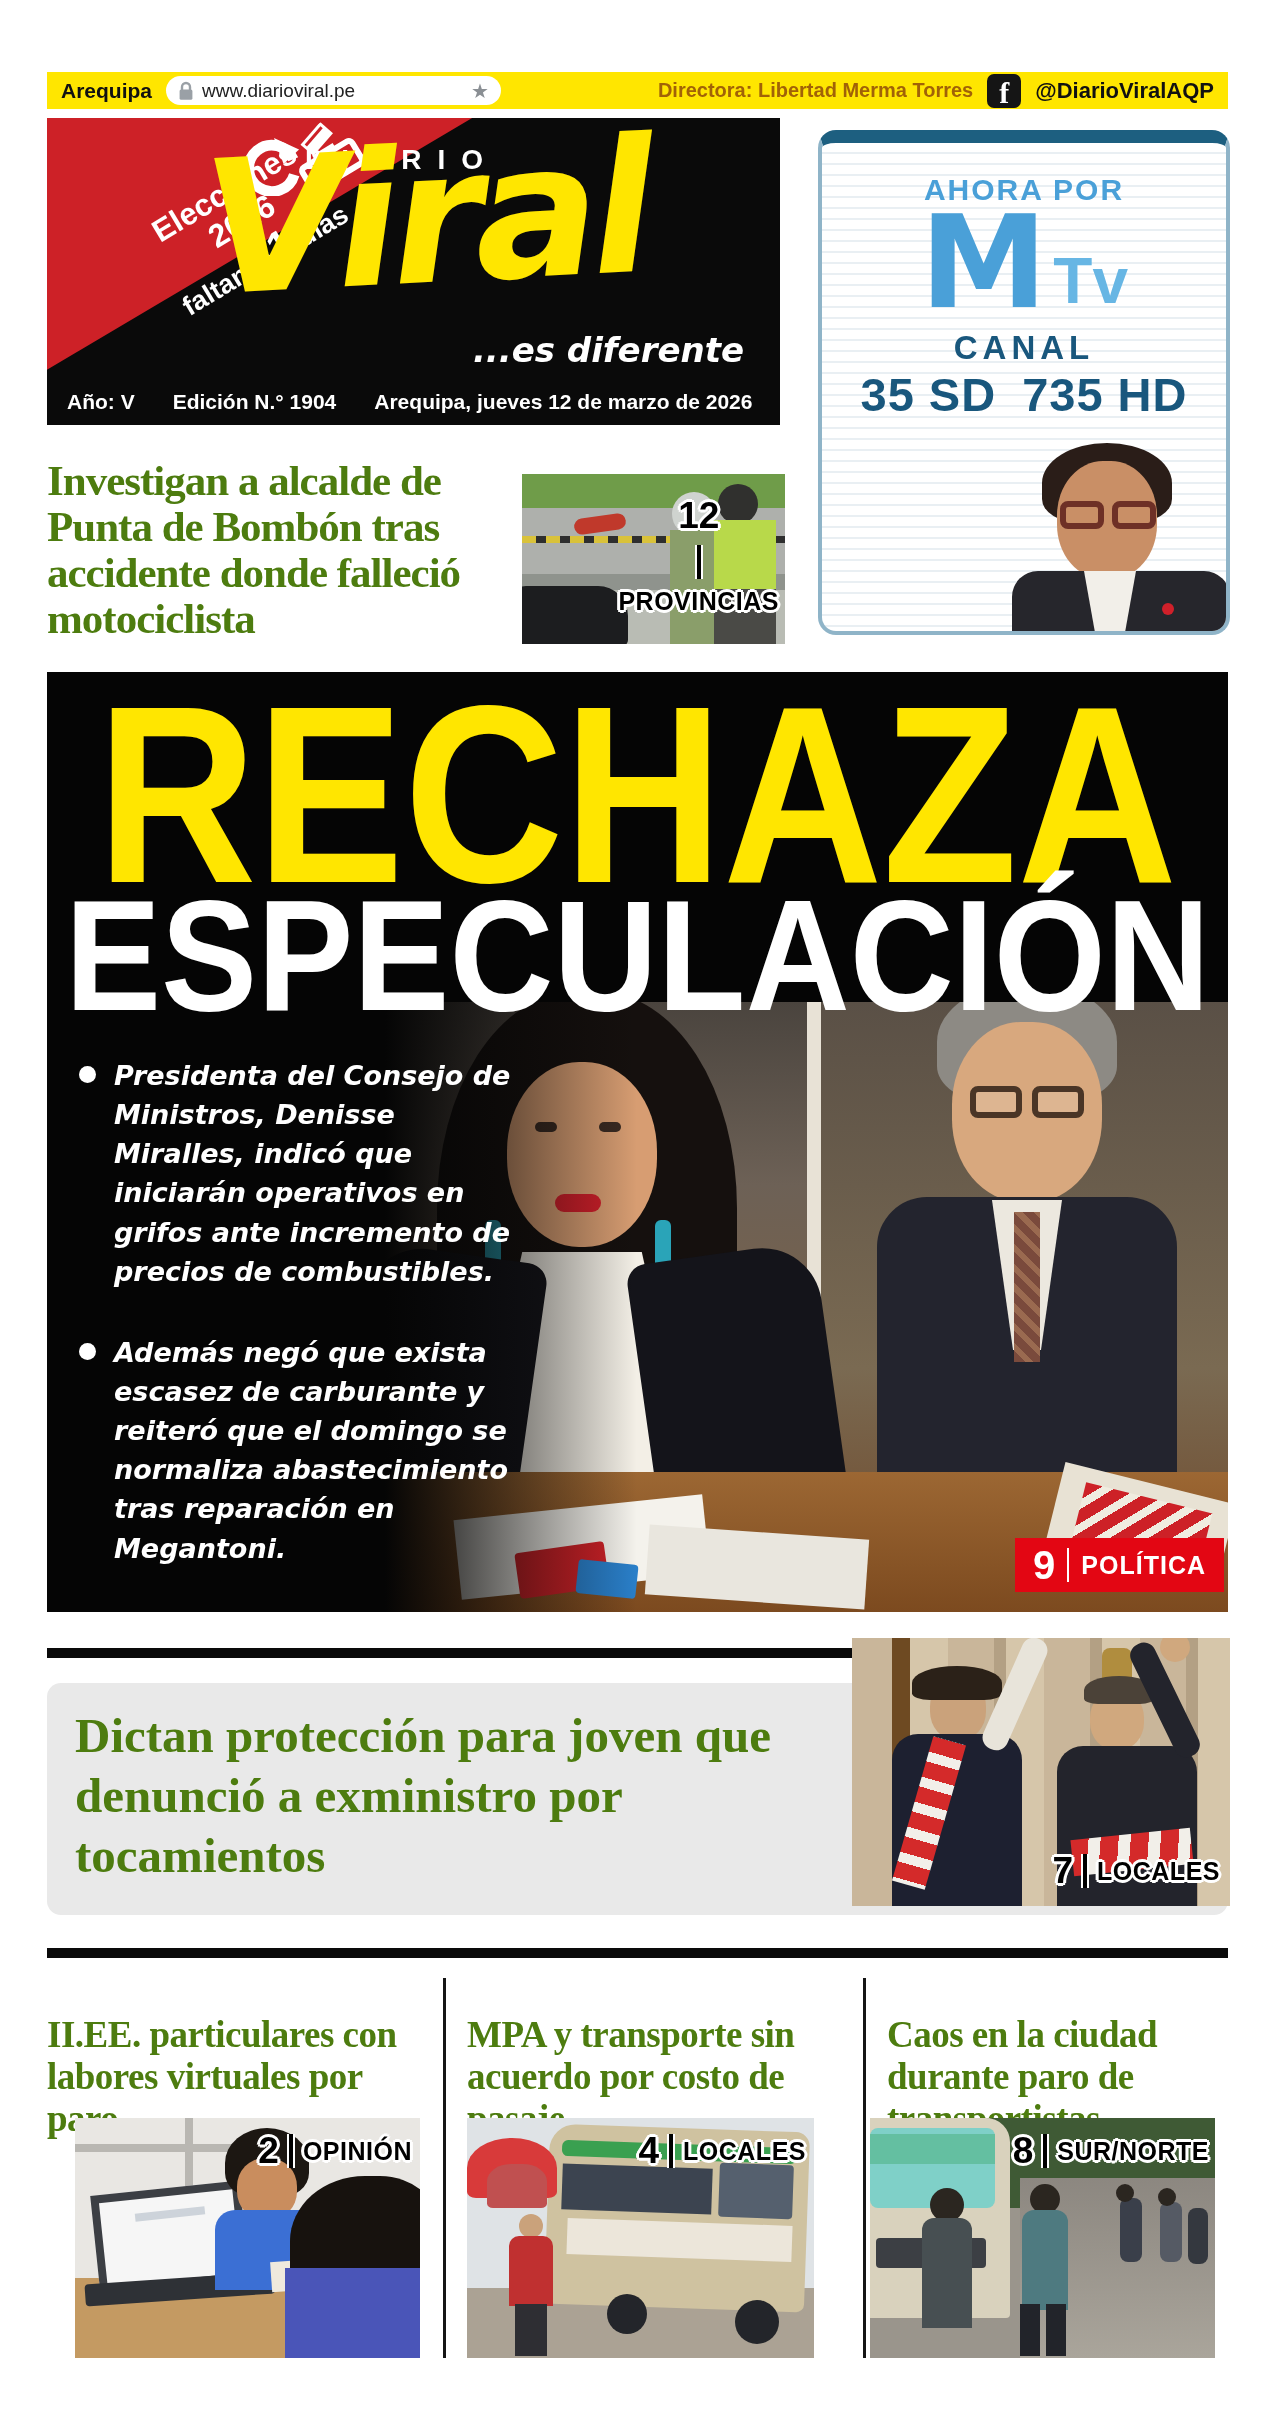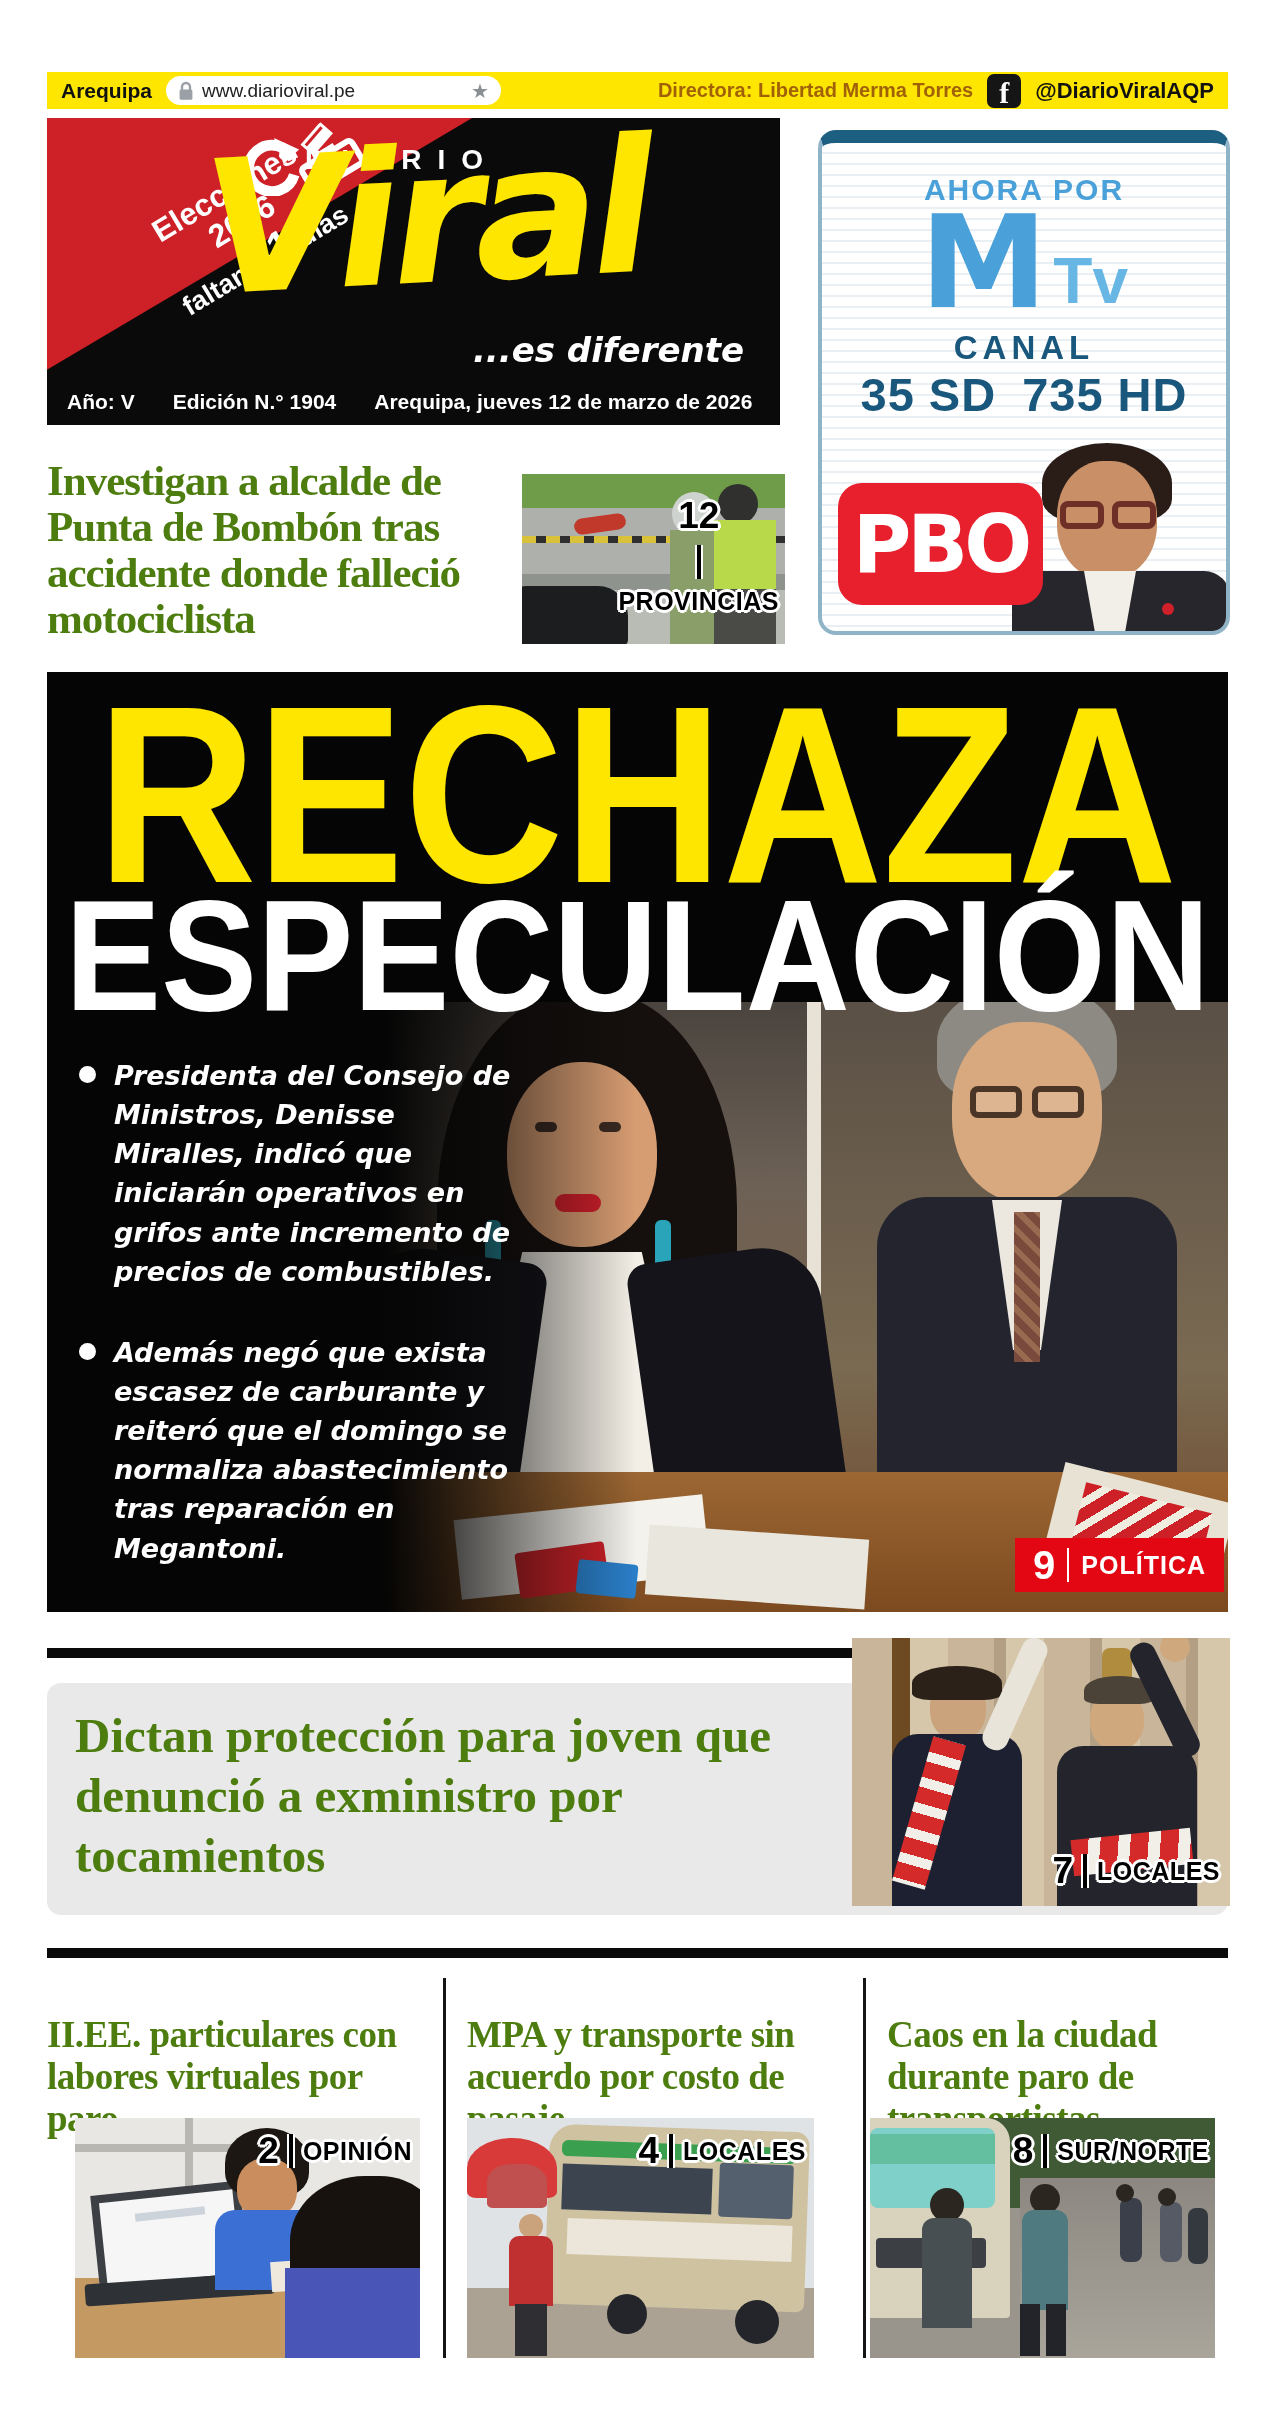--- a/index.html
+++ b/index.html
@@ -134,23 +134,20 @@
     <div style="left:30px;top:0;width:130px;height:80px;background:#2a1d18;border-radius:50% 50% 30% 30%;"></div>
     <div style="left:45px;top:18px;width:100px;height:118px;background:#c98f66;border-radius:46%;"></div>
     <div style="left:40px;top:58px;width:112px;height:30px;display:flex;gap:8px;justify-content:center;">
       <div style="width:44px;height:28px;border:6px solid #6e3026;border-radius:8px;box-sizing:border-box;"></div>
       <div style="width:44px;height:28px;border:6px solid #6e3026;border-radius:8px;box-sizing:border-box;"></div>
     </div>
     <div style="left:0;top:128px;width:218px;height:70px;background:#26262c;border-radius:26px 26px 0 0;"></div>
     <div style="left:72px;top:128px;width:52px;height:64px;background:#f2efe9;clip-path:polygon(0 0,100% 0,78% 100%,22% 100%);"></div>
     <div style="left:150px;top:160px;width:12px;height:12px;background:#d0202a;border-radius:50%;"></div>
   </div>
-  <div class="pbo">
-      <span>PBO</span>
-    </div>
 </div>
 
 <div class="abs serif-head prov-head">Investigan a alcalde de Punta de Bombón tras accidente donde falleció motociclista</div>
 <div class="art" style="left:522px;top:474px;width:263px;height:170px;background:#b9bcb4;">
   <div style="left:0;top:0;width:100%;height:34px;background:#6f9c49;"></div>
   <div style="left:0;top:34px;width:100%;height:66px;background:#aeb0ac;"></div>
   <div style="left:52px;top:42px;width:52px;height:16px;background:#c0392b;border-radius:8px;transform:rotate(-8deg);"></div>
   <div style="left:0;top:62px;width:100%;height:7px;background:repeating-linear-gradient(90deg,#d9c23a 0 14px,#2e2e2e 14px 24px);"></div>
   <div style="left:0;top:100px;width:100%;height:16px;background:#8f938d;"></div>
   <div style="left:-14px;top:112px;width:120px;height:60px;background:#1c1d1f;border-radius:18px 30px 6px 6px;"></div>

